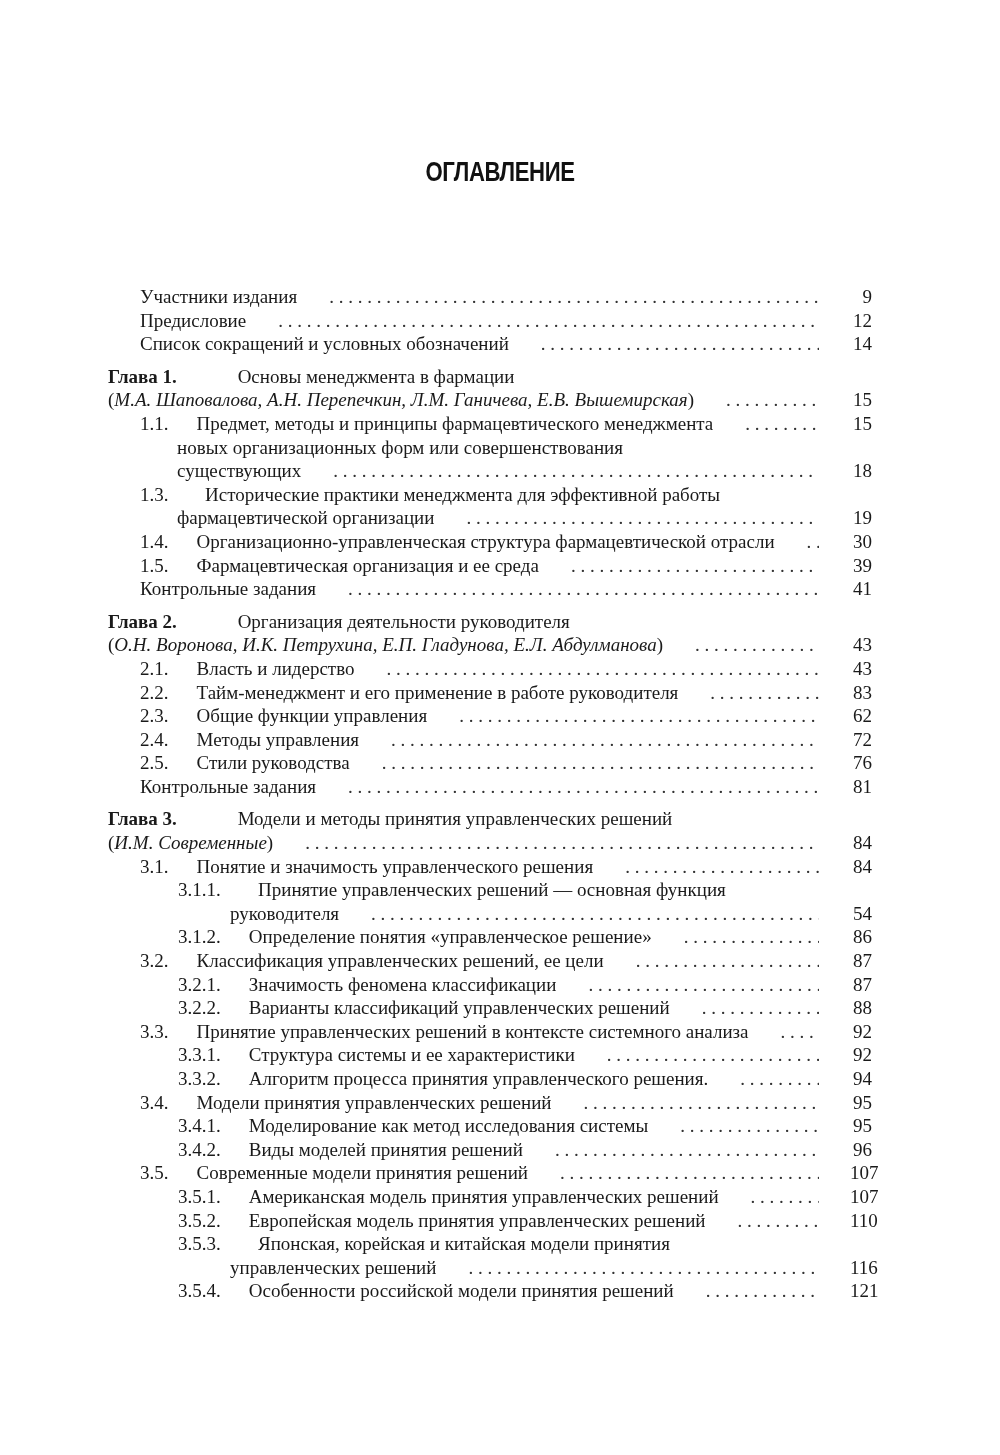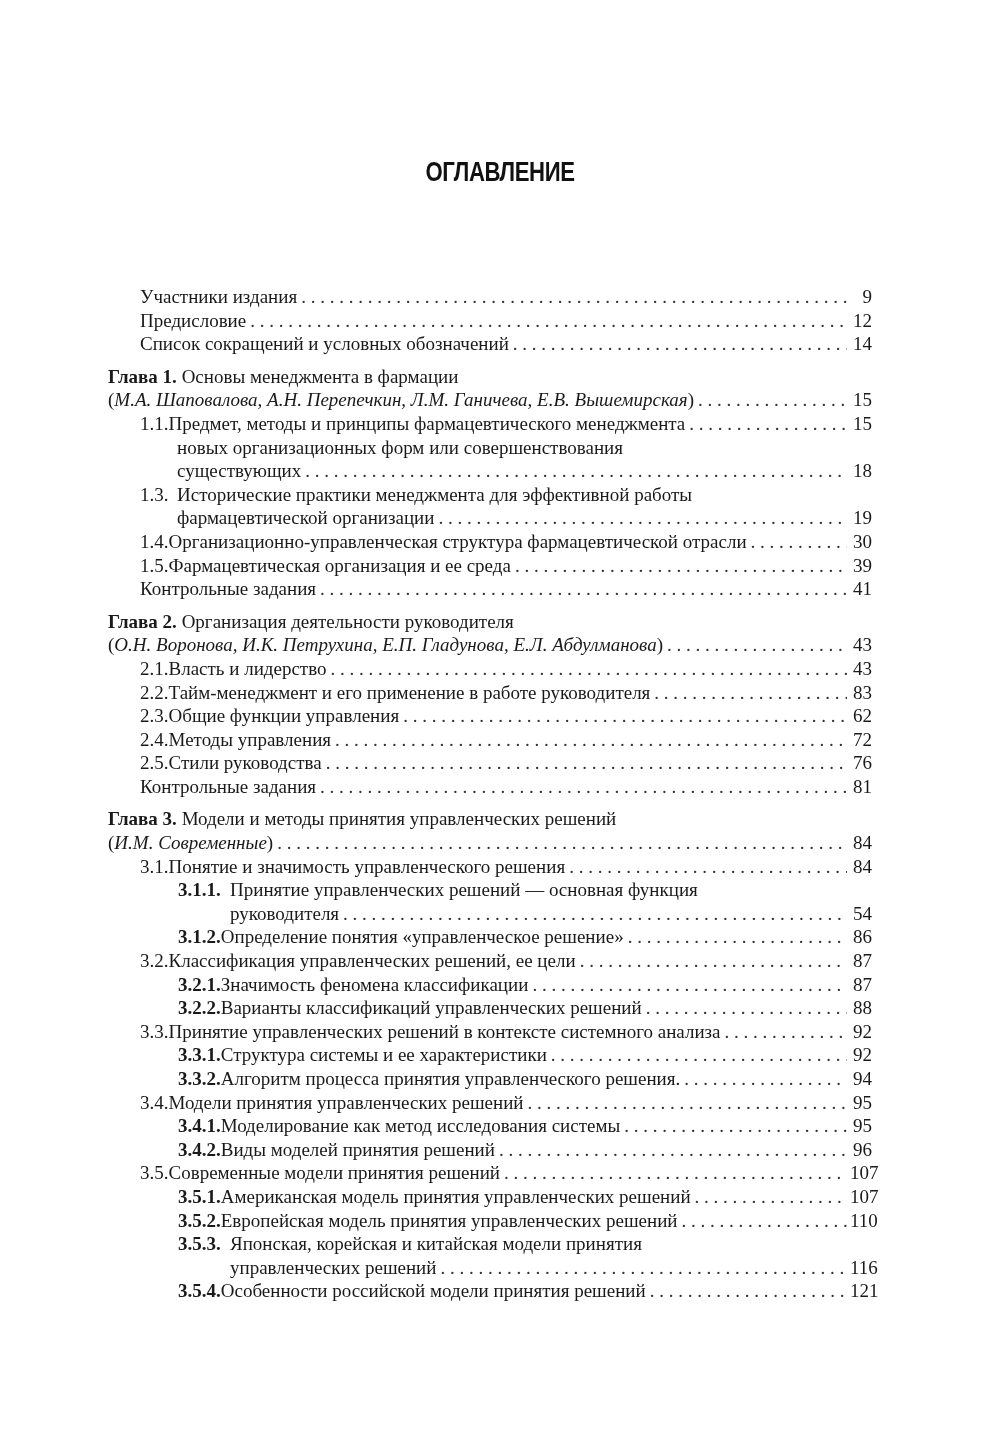--- a/index.html
+++ b/index.html
@@ -2,34 +2,34 @@
 <html><head>
 <meta charset="utf-8">
 <style>
   html, body { margin: 0; padding: 0; background: #ffffff; }
   body { width: 1000px; height: 1455px; position: relative; overflow: hidden;
          font-family: "Liberation Serif", "DejaVu Serif", serif; color: #1a1a1a; }
   .title { position: absolute; top: 157px; left: 0; width: 1000px; text-align: center;
            font-family: "Liberation Sans", "DejaVu Sans", sans-serif; font-weight: bold;
            font-size: 27px; letter-spacing: -0.5px; transform: scaleX(0.82); transform-origin: 500px 0; color: #111; }
   .toc { position: absolute; left: 108px; top: 285px; width: 764px; font-size: 19px; }
-  .row { position: relative; height: 23.6px; line-height: 23.6px; display: flex; align-items: flex-start; white-space: nowrap; }
+  .row { position: relative; height: 23.6px; line-height: 23.6px; display: flex; align-items: flex-start; white-space: nowrap; gap: 28px; }
   .row .num { display: inline-block; }
   .row .txt { }
   .row .dots { flex: 1 1 auto; overflow: hidden; margin: 0 3px 0 4px; color: #333; letter-spacing: 2.6px; }
   .row .dots::before { content: ". . . . . . . . . . . . . . . . . . . . . . . . . . . . . . . . . . . . . . . . . . . . . . . . . . . . . . . . . . . . . . . . . . . . . . . . . . . . . . . . . . . . . . . . . . . . . . . . . . . . . . . . . . . . . . . . . . . . . . . . . . . . . . . . . . . . . . . . . . . . . . . . . . . . . . . . . . . . . . . . . . . . . . . . . . . . . . . . . . . . . . . . . . . . . . . . . . . . . . . . . . . . . . . . . ."; letter-spacing: 0; }
   .row .page { text-align: right; min-width: 22px; }
   .front { padding-left: 32px; }
   .chap { }
   .chap-gap { margin-top: 9px; }
   .l1 { padding-left: 32px; }
   .l1 .num { width: 37px; }
   .l1cont { padding-left: 69px; }
   .l2 { padding-left: 70px; }
-  .l2 .num { width: 52px; font-weight: bold; }
+  .l2 .num { width: 52px; }
   .l2cont { padding-left: 122px; }
   .bold { font-weight: bold; }
   .ital { font-style: italic; }
 </style>
 </head>
 <body>
 
 <div class="title">ОГЛАВЛЕНИЕ</div>
 
 <div class="toc">

